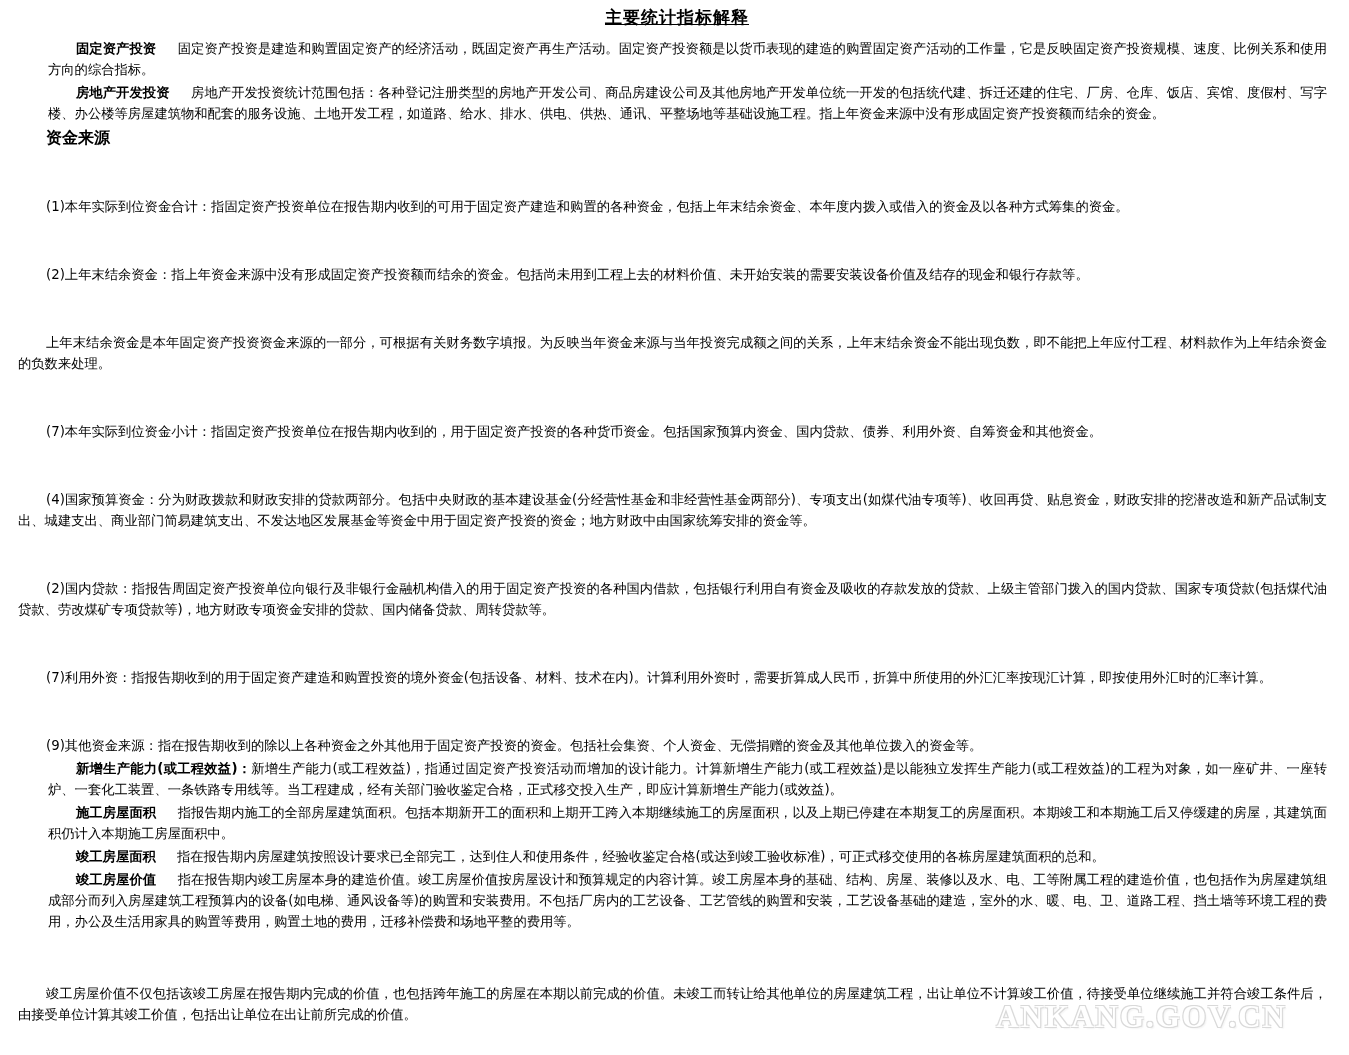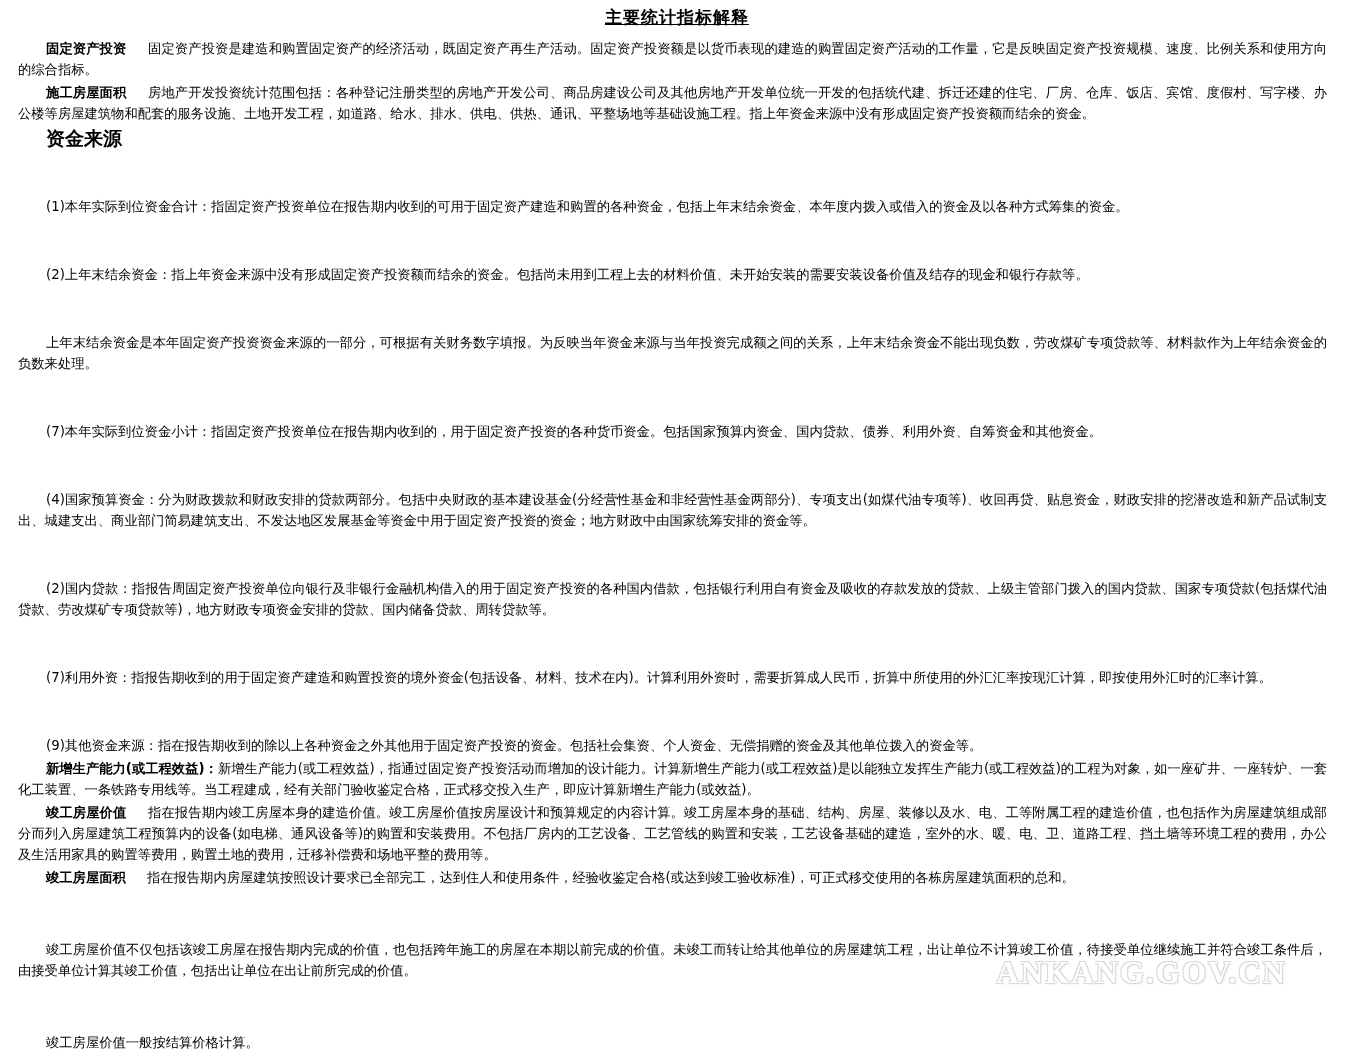--- a/index.html
+++ b/index.html
@@ -34,34 +34,35 @@
   }
   p {
     margin: 0 0 2px 0;
     font-size: 13.3px;
     line-height: 21px;
     text-align: justify;
     text-justify: inter-ideograph;
   }
   p.indent {
     text-indent: 28px;
+    margin-left: 30px;
   }
   p.indent-sub {
     text-indent: 28px;
     margin-top: 47px;
   }
   .term {
     font-weight: bold;
   }
   .gap-small {
     height: 2px;
   }
   .section-head {
     font-weight: bold;
-    font-size: 19px;
+    font-size: 16px;
     line-height: 22px;
     text-indent: 28px;
     margin: 3px 0 1px 0;
   }
   .watermark {
     position: absolute;
     right: 62px;
     bottom: 62px;
     font-family: "Liberation Serif", "DejaVu Serif", serif;
     font-size: 31px;
@@ -87,48 +88,52 @@
   <div class="doc-title">主要统计指标解释</div>
 
   <div class="body-area">
 
     <p class="indent">
       <span class="term">固定资产投资</span>
       &nbsp;&nbsp;&nbsp;&nbsp;<span>固定资产投资是建造和购置固定资产的经济活动，既固定资产再生产活动。固定资产投资额是以货币表现的建造的购置固定资产活动的工作量，它是反映固定资产投资规模、速度、比例关系和使用方向的综合指标。</span>
     </p>
 
     <p class="indent">
-      <span class="term">施工房屋面积</span>
+      <span class="term">房地产开发投资</span>
       &nbsp;&nbsp;&nbsp;&nbsp;<span>房地产开发投资统计范围包括：各种登记注册类型的房地产开发公司、商品房建设公司及其他房地产开发单位统一开发的包括统代建、拆迁还建的住宅、厂房、仓库、饭店、宾馆、度假村、写字楼、办公楼等房屋建筑物和配套的服务设施、土地开发工程，如道路、给水、排水、供电、供热、通讯、平整场地等基础设施工程。指上年资金来源中没有形成固定资产投资额而结余的资金。</span>
     </p>
 
     <div class="section-head">资金来源</div>
 
     <p class="indent-sub">(1)本年实际到位资金合计：指固定资产投资单位在报告期内收到的可用于固定资产建造和购置的各种资金，包括上年末结余资金、本年度内拨入或借入的资金及以各种方式筹集的资金。</p>
     <p class="indent-sub">(2)上年末结余资金：指上年资金来源中没有形成固定资产投资额而结余的资金。包括尚未用到工程上去的材料价值、未开始安装的需要安装设备价值及结存的现金和银行存款等。</p>
-    <p class="indent-sub">上年末结余资金是本年固定资产投资资金来源的一部分，可根据有关财务数字填报。为反映当年资金来源与当年投资完成额之间的关系，上年末结余资金不能出现负数，劳改煤矿专项贷款等、材料款作为上年结余资金的负数来处理。</p>
+    <p class="indent-sub">上年末结余资金是本年固定资产投资资金来源的一部分，可根据有关财务数字填报。为反映当年资金来源与当年投资完成额之间的关系，上年末结余资金不能出现负数，即不能把上年应付工程、材料款作为上年结余资金的负数来处理。</p>
     <p class="indent-sub">(7)本年实际到位资金小计：指固定资产投资单位在报告期内收到的，用于固定资产投资的各种货币资金。包括国家预算内资金、国内贷款、债券、利用外资、自筹资金和其他资金。</p>
     <p class="indent-sub">(4)国家预算资金：分为财政拨款和财政安排的贷款两部分。包括中央财政的基本建设基金(分经营性基金和非经营性基金两部分)、专项支出(如煤代油专项等)、收回再贷、贴息资金，财政安排的挖潜改造和新产品试制支出、城建支出、商业部门简易建筑支出、不发达地区发展基金等资金中用于固定资产投资的资金；地方财政中由国家统筹安排的资金等。</p>
     <p class="indent-sub">(2)国内贷款：指报告周固定资产投资单位向银行及非银行金融机构借入的用于固定资产投资的各种国内借款，包括银行利用自有资金及吸收的存款发放的贷款、上级主管部门拨入的国内贷款、国家专项贷款(包括煤代油贷款、劳改煤矿专项贷款等)，地方财政专项资金安排的贷款、国内储备贷款、周转贷款等。</p>
     <p class="indent-sub">(7)利用外资：指报告期收到的用于固定资产建造和购置投资的境外资金(包括设备、材料、技术在内)。计算利用外资时，需要折算成人民币，折算中所使用的外汇汇率按现汇计算，即按使用外汇时的汇率计算。</p>
     <p class="indent-sub">(9)其他资金来源：指在报告期收到的除以上各种资金之外其他用于固定资产投资的资金。包括社会集资、个人资金、无偿捐赠的资金及其他单位拨入的资金等。</p>
 
     <p class="indent">
       <span class="term">新增生产能力(或工程效益)：</span><span>新增生产能力(或工程效益)，指通过固定资产投资活动而增加的设计能力。计算新增生产能力(或工程效益)是以能独立发挥生产能力(或工程效益)的工程为对象，如一座矿井、一座转炉、一套化工装置、一条铁路专用线等。当工程建成，经有关部门验收鉴定合格，正式移交投入生产，即应计算新增生产能力(或效益)。</span>
     </p>
 
-
     <p class="indent">
-      <span class="term">竣工房屋价值</span>
-      &nbsp;&nbsp;&nbsp;&nbsp;<span>指在报告期内竣工房屋本身的建造价值。竣工房屋价值按房屋设计和预算规定的内容计算。竣工房屋本身的基础、结构、房屋、装修以及水、电、工等附属工程的建造价值，也包括作为房屋建筑组成部分而列入房屋建筑工程预算内的设备(如电梯、通风设备等)的购置和安装费用。不包括厂房内的工艺设备、工艺管线的购置和安装，工艺设备基础的建造，室外的水、暖、电、卫、道路工程、挡土墙等环境工程的费用，办公及生活用家具的购置等费用，购置土地的费用，迁移补偿费和场地平整的费用等。</span>
+      <span class="term">施工房屋面积</span>
+      &nbsp;&nbsp;&nbsp;&nbsp;<span>指报告期内施工的全部房屋建筑面积。包括本期新开工的面积和上期开工跨入本期继续施工的房屋面积，以及上期已停建在本期复工的房屋面积。本期竣工和本期施工后又停缓建的房屋，其建筑面积仍计入本期施工房屋面积中。</span>
     </p>
 
     <p class="indent">
       <span class="term">竣工房屋面积</span>
       &nbsp;&nbsp;&nbsp;&nbsp;<span>指在报告期内房屋建筑按照设计要求已全部完工，达到住人和使用条件，经验收鉴定合格(或达到竣工验收标准)，可正式移交使用的各栋房屋建筑面积的总和。</span>
+    </p>
+
+    <p class="indent">
+      <span class="term">竣工房屋价值</span>
+      &nbsp;&nbsp;&nbsp;&nbsp;<span>指在报告期内竣工房屋本身的建造价值。竣工房屋价值按房屋设计和预算规定的内容计算。竣工房屋本身的基础、结构、房屋、装修以及水、电、工等附属工程的建造价值，也包括作为房屋建筑组成部分而列入房屋建筑工程预算内的设备(如电梯、通风设备等)的购置和安装费用。不包括厂房内的工艺设备、工艺管线的购置和安装，工艺设备基础的建造，室外的水、暖、电、卫、道路工程、挡土墙等环境工程的费用，办公及生活用家具的购置等费用，购置土地的费用，迁移补偿费和场地平整的费用等。</span>
     </p>
 
     <div class="gap-small"></div>
 
     <p class="indent-sub">竣工房屋价值不仅包括该竣工房屋在报告期内完成的价值，也包括跨年施工的房屋在本期以前完成的价值。未竣工而转让给其他单位的房屋建筑工程，出让单位不计算竣工价值，待接受单位继续施工并符合竣工条件后，由接受单位计算其竣工价值，包括出让单位在出让前所完成的价值。</p>
 
     <div class="gap-small"></div>
 
     <p class="indent-sub">竣工房屋价值一般按结算价格计算。</p>
 

